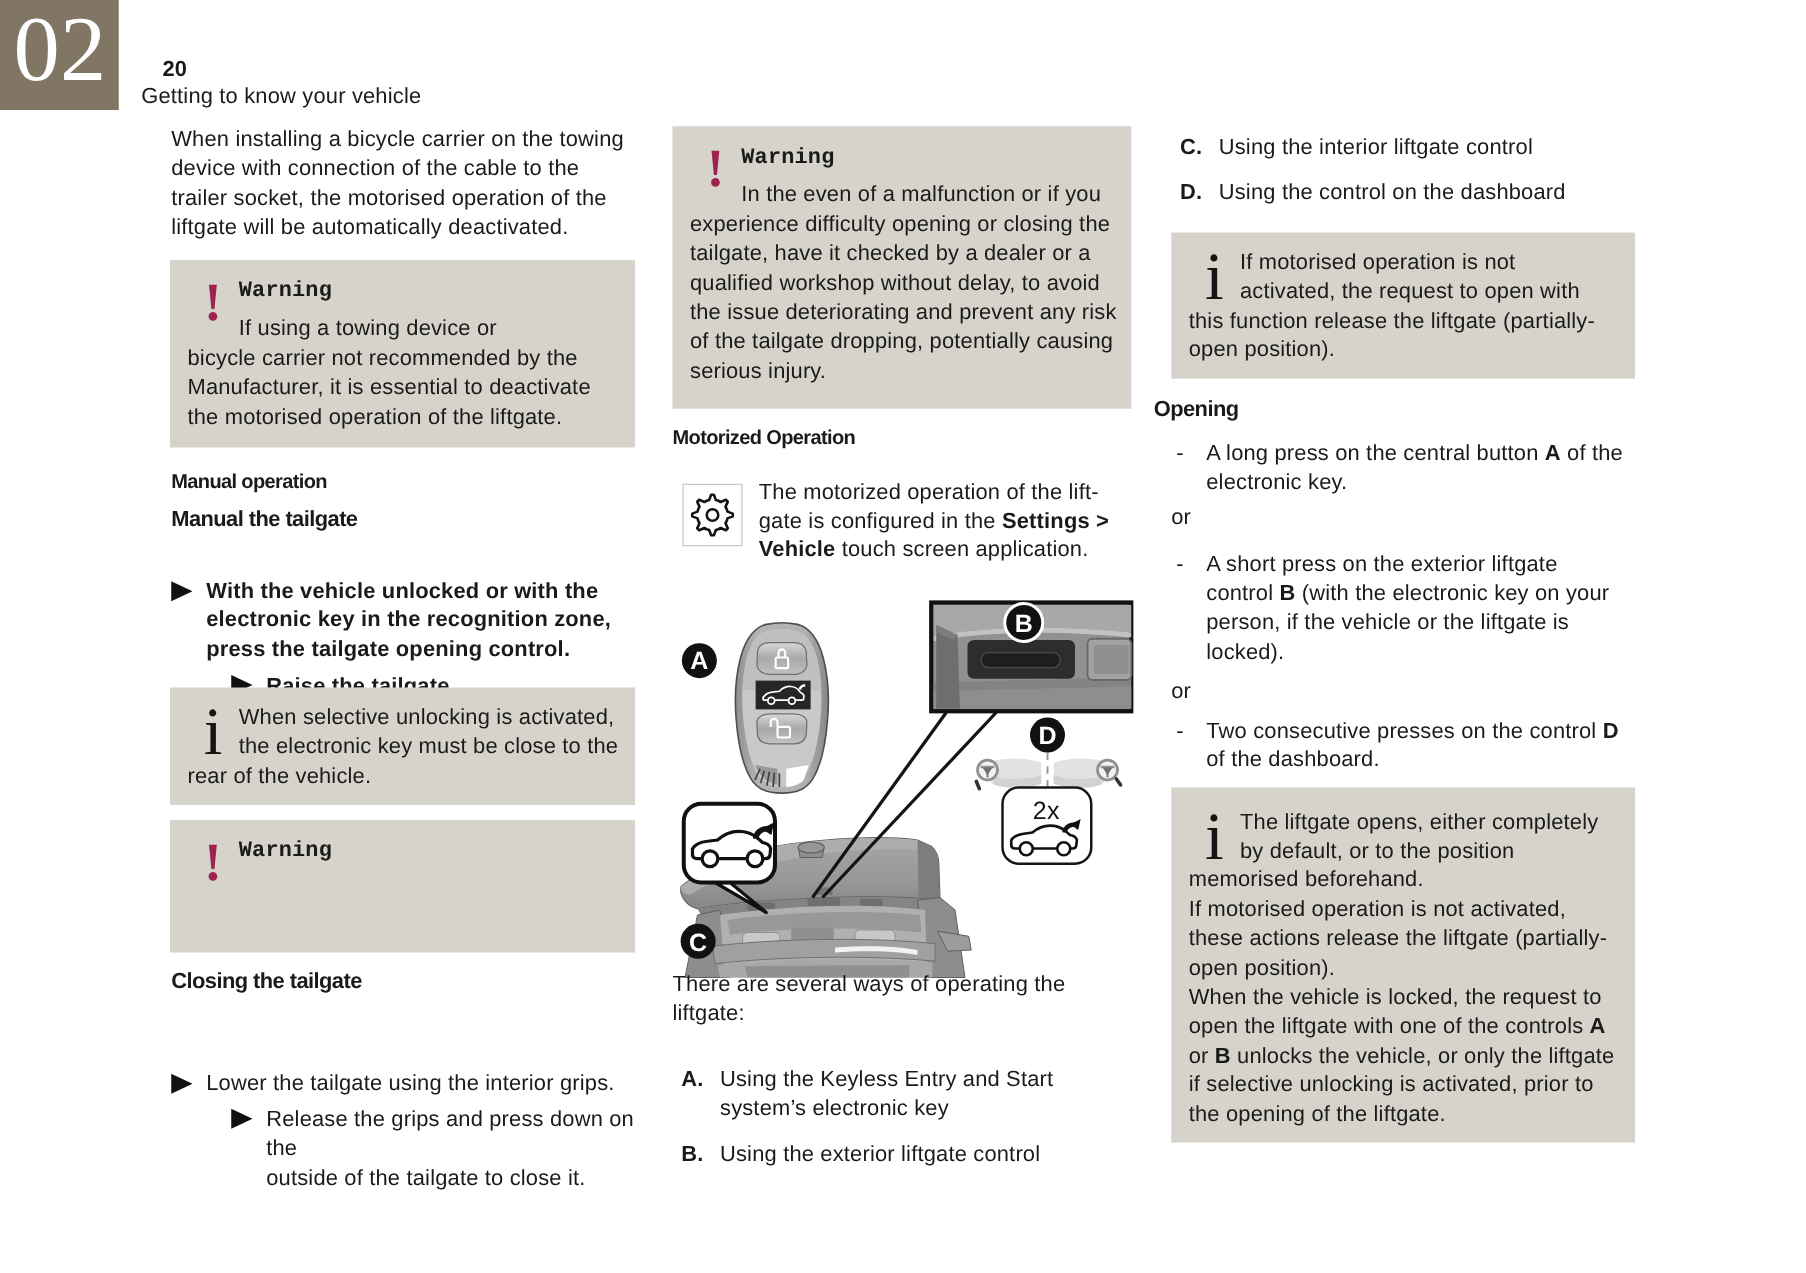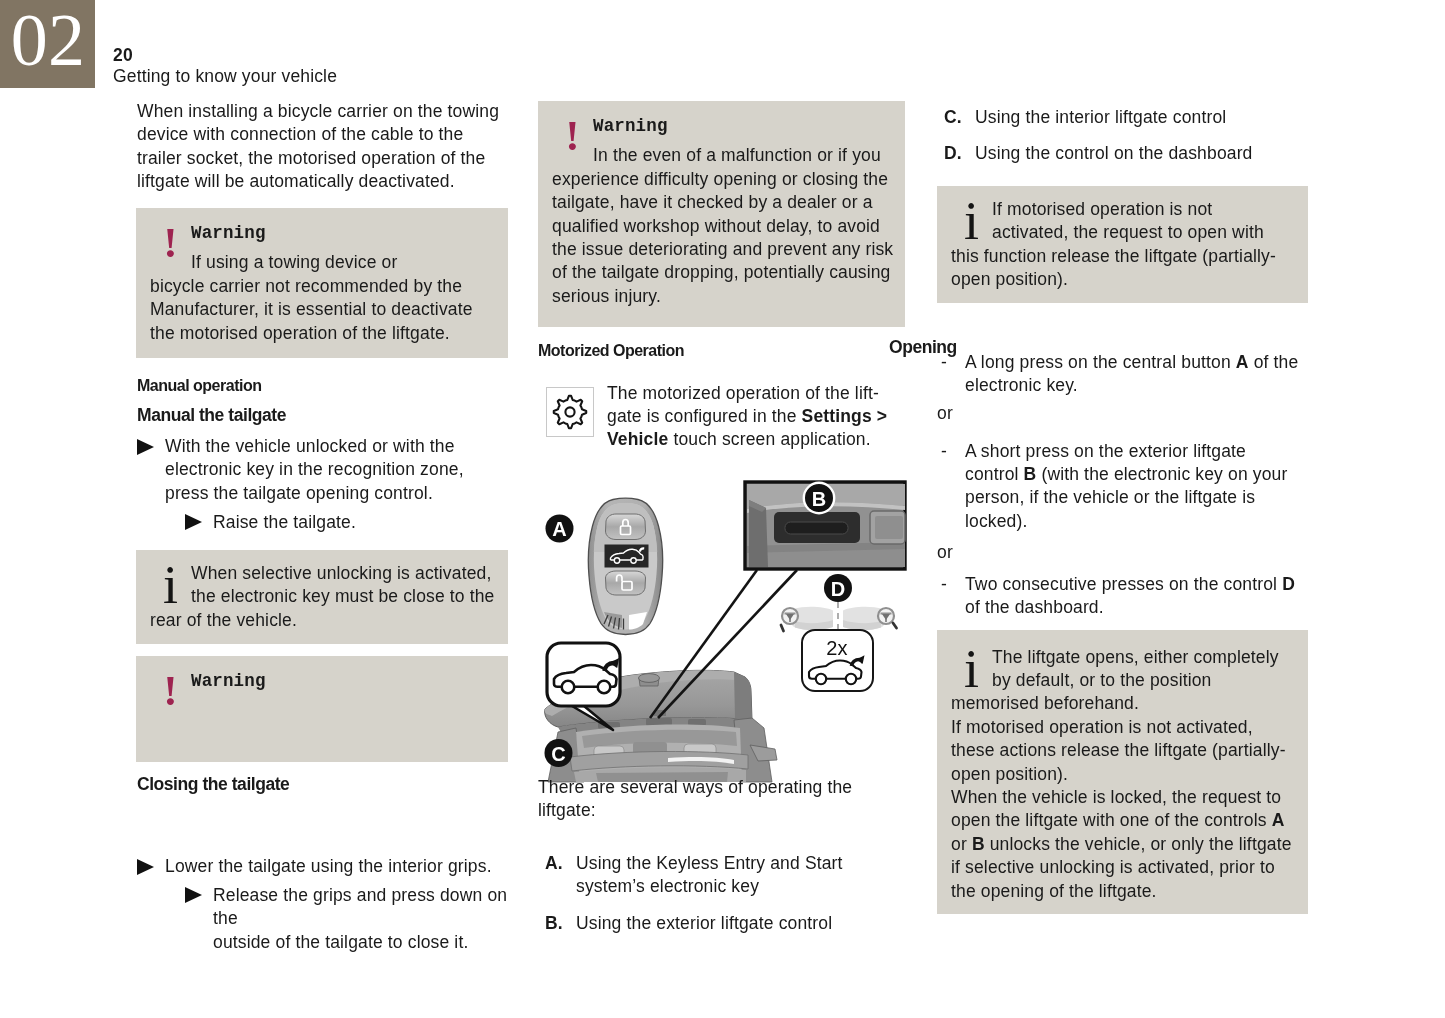--- a/index.html
+++ b/index.html
@@ -22,35 +22,35 @@
 .item { padding-left:31px; }
 .item .lbl { position:absolute; left:0; top:0; font-weight:bold; }
 .ditem { padding-left:28px; }
 .ditem .dash { position:absolute; left:4px; top:0; }
 </style>
 </head>
 <body>
 
 <div class="abs" style="left:0;top:0;width:95px;height:88px;background:#817563;"></div>
 <div class="abs" style="left:6px;top:-4px;width:84px;height:88px;color:#fff;font-family:'Liberation Serif',serif;font-size:74px;line-height:88px;text-align:center;">02</div>
-<div class="abs" style="left:113px;top:44px;font-weight:bold;text-align:right;">20</div>
+<div class="abs" style="left:130px;top:44px;font-weight:bold;text-align:right;">20</div>
 <div class="abs" style="left:113px;top:65px;">Getting to know your vehicle</div>
 
 <div class="abs" style="left:137px;top:100px;width:372px;">When installing a bicycle carrier on the towing<br>device with connection of the cable to the<br>trailer socket, the motorised operation of the<br>liftgate will be automatically deactivated.</div>
 
 <div class="nb" style="left:136px;top:208px;width:372px;height:150px;">
   <div class="ic warnic">!</div>
   <div class="tt">Warning</div>
   <div>If using a towing device or<br>bicycle carrier not recommended by the<br>Manufacturer, it is essential to deactivate<br>the motorised operation of the liftgate.</div>
 </div>
 
 <h2 class="abs" style="left:137px;top:373px;">Manual operation</h2>
 <h3 class="abs" style="left:137px;top:404px;">Manual the tailgate</h3>
 
-<div class="abs" style="left:137px;top:435px;width:372px;">
+<div class="abs" style="left:137px;top:461px;width:372px;font-weight:bold;">
   <div class="li"><span class="arrow"></span>With the vehicle unlocked or with the<br>electronic key in the recognition zone,<br>press the tailgate opening control.</div>
   <div class="li"><span class="arrow"></span>Raise the tailgate.</div>
 </div>
 
 <div class="nb info" style="left:136px;top:550px;width:372px;height:94px;">
   <div class="ic infoic">i</div>
   <div>When selective unlocking is activated,<br>the electronic key must be close to the<br>rear of the vehicle.</div>
 </div>
 
 <div class="nb" style="left:136px;top:656px;width:372px;height:106px;">
@@ -252,21 +252,21 @@
 <div class="abs item" style="left:545px;top:912px;width:340px;"><span class="lbl">B.</span>Using the exterior liftgate control</div>
 
 <div class="abs item" style="left:944px;top:106px;width:360px;"><span class="lbl">C.</span>Using the interior liftgate control</div>
 <div class="abs item" style="left:944px;top:142px;width:360px;"><span class="lbl">D.</span>Using the control on the dashboard</div>
 
 <div class="nb info" style="left:937px;top:186px;width:371px;height:117px;">
   <div class="ic infoic">i</div>
   <div>If motorised operation is not<br>activated, the request to open with<br>this function release the liftgate (partially-<br>open position).</div>
 </div>
 
-<h3 class="abs" style="left:889px;top:316px;margin-top:20px;">Opening</h3>
+<h3 class="abs" style="left:923px;top:316px;">Opening</h3>
 
 <div class="abs ditem" style="left:937px;top:351px;width:371px;"><span class="dash">-</span>A long press on the central button <b>A</b> of the<br>electronic key.</div>
 <div class="abs" style="left:937px;top:401.5px;">or</div>
 <div class="abs ditem" style="left:937px;top:439.5px;width:371px;"><span class="dash">-</span>A short press on the exterior liftgate<br>control <b>B</b> (with the electronic key on your<br>person, if the vehicle or the liftgate is<br>locked).</div>
 <div class="abs" style="left:937px;top:541px;">or</div>
 <div class="abs ditem" style="left:937px;top:572.5px;width:371px;"><span class="dash">-</span>Two consecutive presses on the control <b>D</b><br>of the dashboard.</div>
 
 <div class="nb info" style="left:937px;top:630px;width:371px;height:284px;padding-top:15.5px;">
   <div class="ic infoic">i</div>
   <div>The liftgate opens, either completely<br>by default, or to the position<br>memorised beforehand.<br>If motorised operation is not activated,<br>these actions release the liftgate (partially-<br>open position).<br>When the vehicle is locked, the request to<br>open the liftgate with one of the controls <b>A</b><br>or <b>B</b> unlocks the vehicle, or only the liftgate<br>if selective unlocking is activated, prior to<br>the opening of the liftgate.</div>

